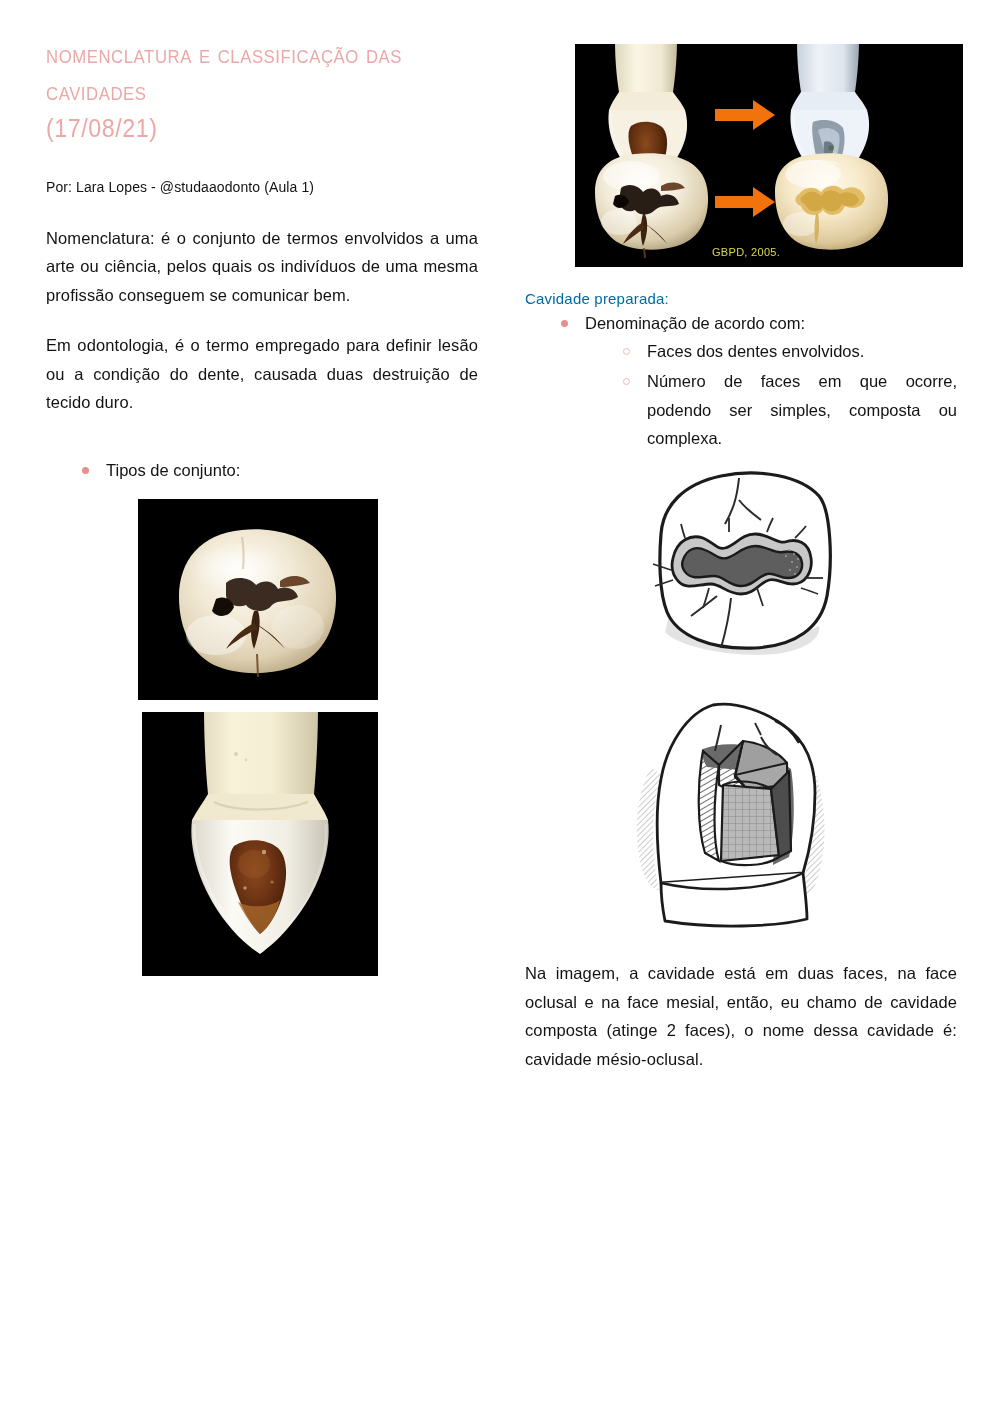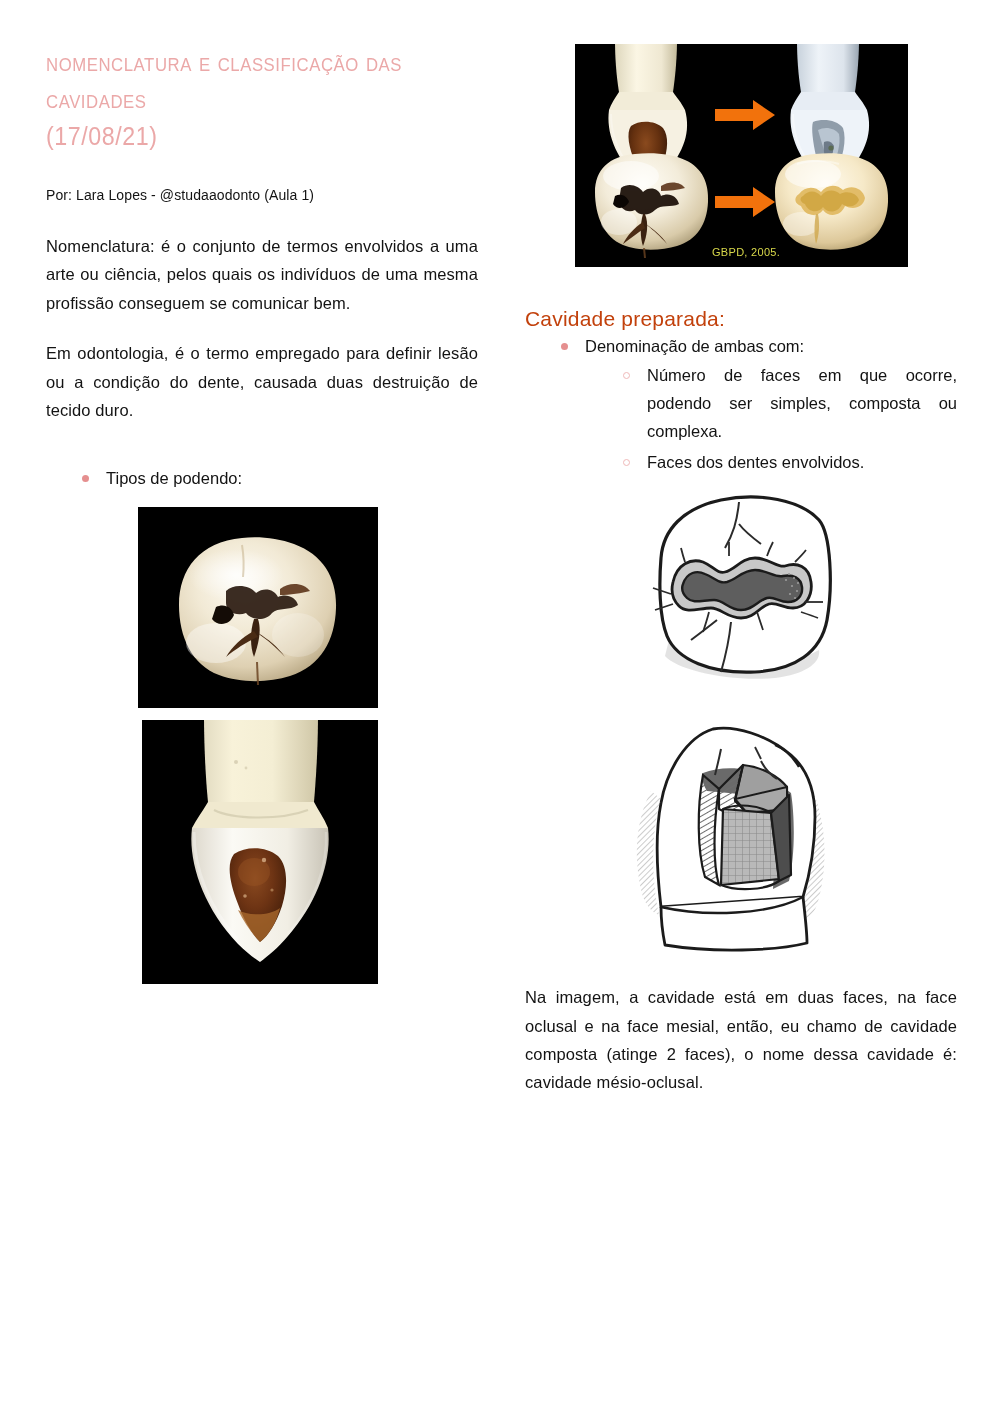--- a/index.html
+++ b/index.html
@@ -16,21 +16,21 @@
   }
   .page {
     position: relative;
     width: 1000px;
     height: 1412px;
     box-sizing: border-box;
   }
   .col-left {
     position: absolute;
     left: 46px;
-    top: 44px;
+    top: 36px;
     width: 432px;
   }
   .col-right {
     position: absolute;
     left: 525px;
     top: 44px;
     width: 432px;
   }
 
   
@@ -62,24 +62,24 @@
     font-size: 16.5px;
     line-height: 1.72;
     color: #131313;
     margin: 0 0 22px 0;
     text-align: justify;
     letter-spacing: 0.1px;
   }
   p.body.last { margin-bottom: 16px; }
 
   h2.sec {
-    font-size: 21px;
+    font-size: 15px;
     font-weight: 400;
-    color: #c2410c;
-    margin: 16px 0 2px 0;
+    color: #0369a1;
+    margin: 0 0 2px 0;
     letter-spacing: 0.2px;
     line-height: 1.3;
   }
   h2.sec.tight { margin-bottom: 0px; }
 
   
   ul.lvl1 {
     list-style: none;
     margin: 0;
     padding: 0 0 0 32px;
@@ -169,21 +169,21 @@
     <p class="body">Nomenclatura: é o conjunto de termos envolvidos a uma arte ou ciência, pelos quais os indivíduos de uma mesma profissão conseguem se comunicar bem.</p>
 
 
     <p class="body">Em odontologia, é o termo empregado para definir lesão ou a condição do dente, causada duas destruição de tecido duro.</p>
 
     <div class="sp18"></div>
 
     <ul class="lvl1">
       <li>
         <span class="bullet1"></span>
-        <span class="li-text">Tipos de podendo:</span>
+        <span class="li-text">Tipos de conjunto:</span>
       </li>
     </ul>
 
     <div class="sp14"></div>
 
     <div class="fig" style="margin-left:92px;">
       <div class="photo-frame" style="width:240px;height:201px;">
         <svg width="240" height="201" viewBox="0 0 240 201">
           <defs>
             <radialGradient id="enamelG" cx="42%" cy="34%" r="72%">
@@ -272,21 +272,21 @@
     </div>
 
     <div class="sp18"></div>
 
 
   </div>
 
   <div class="col-right">
 
     <div class="fig" style="margin-left:50px;">
-      <div class="photo-frame" style="width:333px;height:223px;">
+      <div class="photo-frame" style="width:388px;height:223px;">
         <svg width="333" height="223" viewBox="0 0 333 223">
           <defs>
             <radialGradient id="cEnamel" cx="42%" cy="32%" r="74%">
               <stop offset="0%" stop-color="#fffdf6"></stop>
               <stop offset="45%" stop-color="#f3ecda"></stop>
               <stop offset="80%" stop-color="#d9cbaa"></stop>
               <stop offset="100%" stop-color="#ab9c78"></stop>
             </radialGradient>
             <radialGradient id="cPrep" cx="45%" cy="32%" r="74%">
               <stop offset="0%" stop-color="#fffaec"></stop>
@@ -385,29 +385,29 @@
       </div>
     </div>
 
     <div class="sp22"></div>
 
     <h2 class="sec tight">Cavidade preparada:</h2>
 
     <ul class="lvl1">
       <li>
         <span class="bullet1"></span>
-        <span class="li-text">Denominação de ambas com:</span>
+        <span class="li-text">Denominação de acordo com:</span>
         <ul class="lvl2">
           <li>
             <span class="bullet2"></span>
-            <span class="li-text">Número de faces em que ocorre, podendo ser simples, composta ou complexa.</span>
+            <span class="li-text">Faces dos dentes envolvidos.</span>
           </li>
           <li>
             <span class="bullet2"></span>
-            <span class="li-text">Faces dos dentes envolvidos.</span>
+            <span class="li-text">Número de faces em que ocorre, podendo ser simples, composta ou complexa.</span>
           </li>
         </ul>
       </li>
     </ul>
 
     <div class="sp12"></div>
 
     <div class="fig" style="margin-left:100px;">
       <svg width="226" height="193" viewBox="0 0 226 193">
         <rect x="0" y="0" width="226" height="193" fill="#ffffff"></rect>

